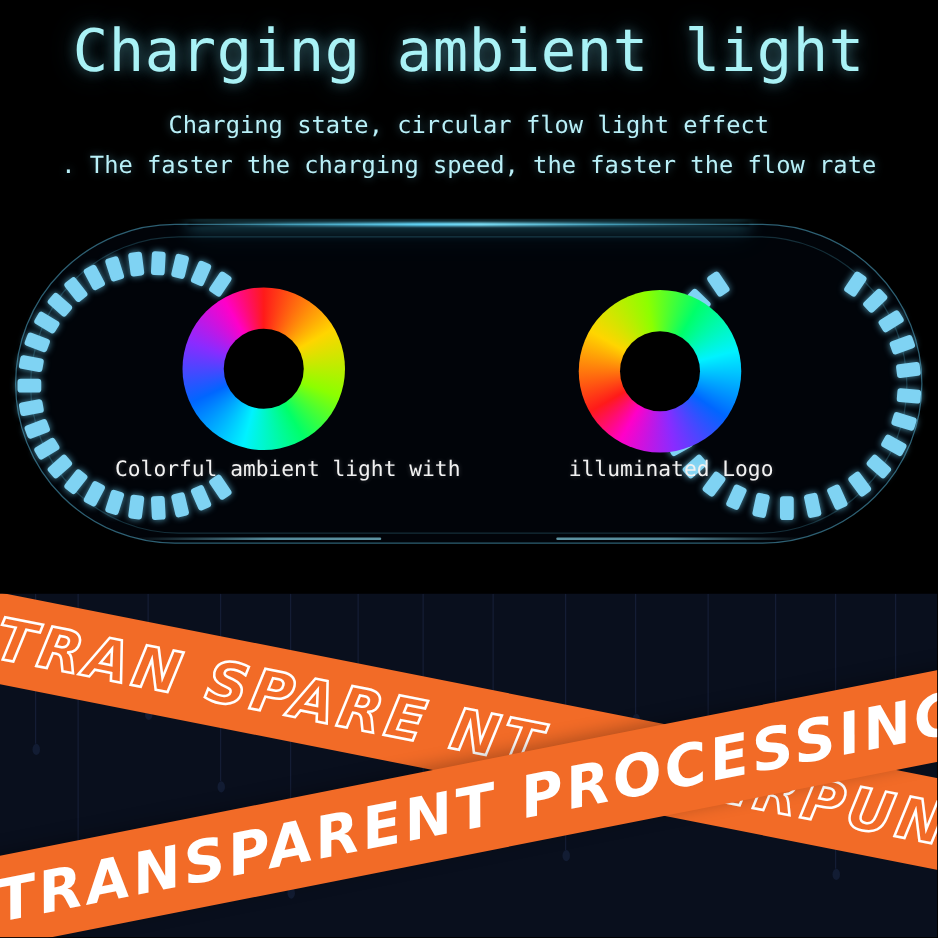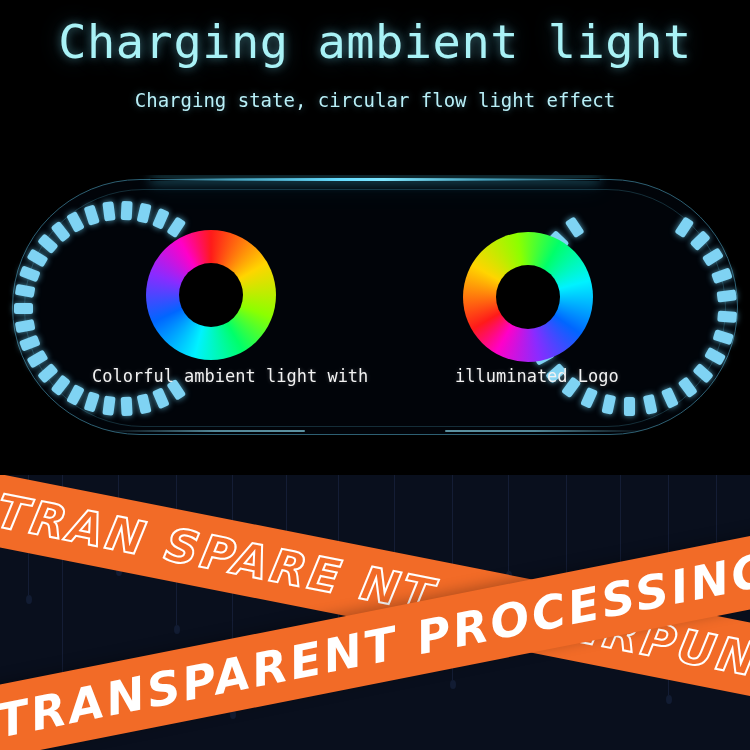--- a/index.html
+++ b/index.html
@@ -135,20 +135,21 @@
   .band-asc .band-text{padding-left:150px;}
 </style>
 </head>
 <body>
 
 <div id="stage">
 
   <div class="top-section">
     <div class="headline">Charging ambient light</div>
     <div class="sub1">Charging state, circular flow light effect</div>
+    <div class="sub2">. The faster the charging speed, the faster the flow rate</div>
   </div>
 
   <div class="panel-section">
     <div class="hud-frame"></div>
     <div class="hud-frame-inner"></div>
     <div class="frame-glow-top"></div>
     <div class="frame-glow-bottom-l"></div>
     <div class="frame-glow-bottom-r"></div>
 
     <div class="tick-arc left" id="tick-arc-left">

